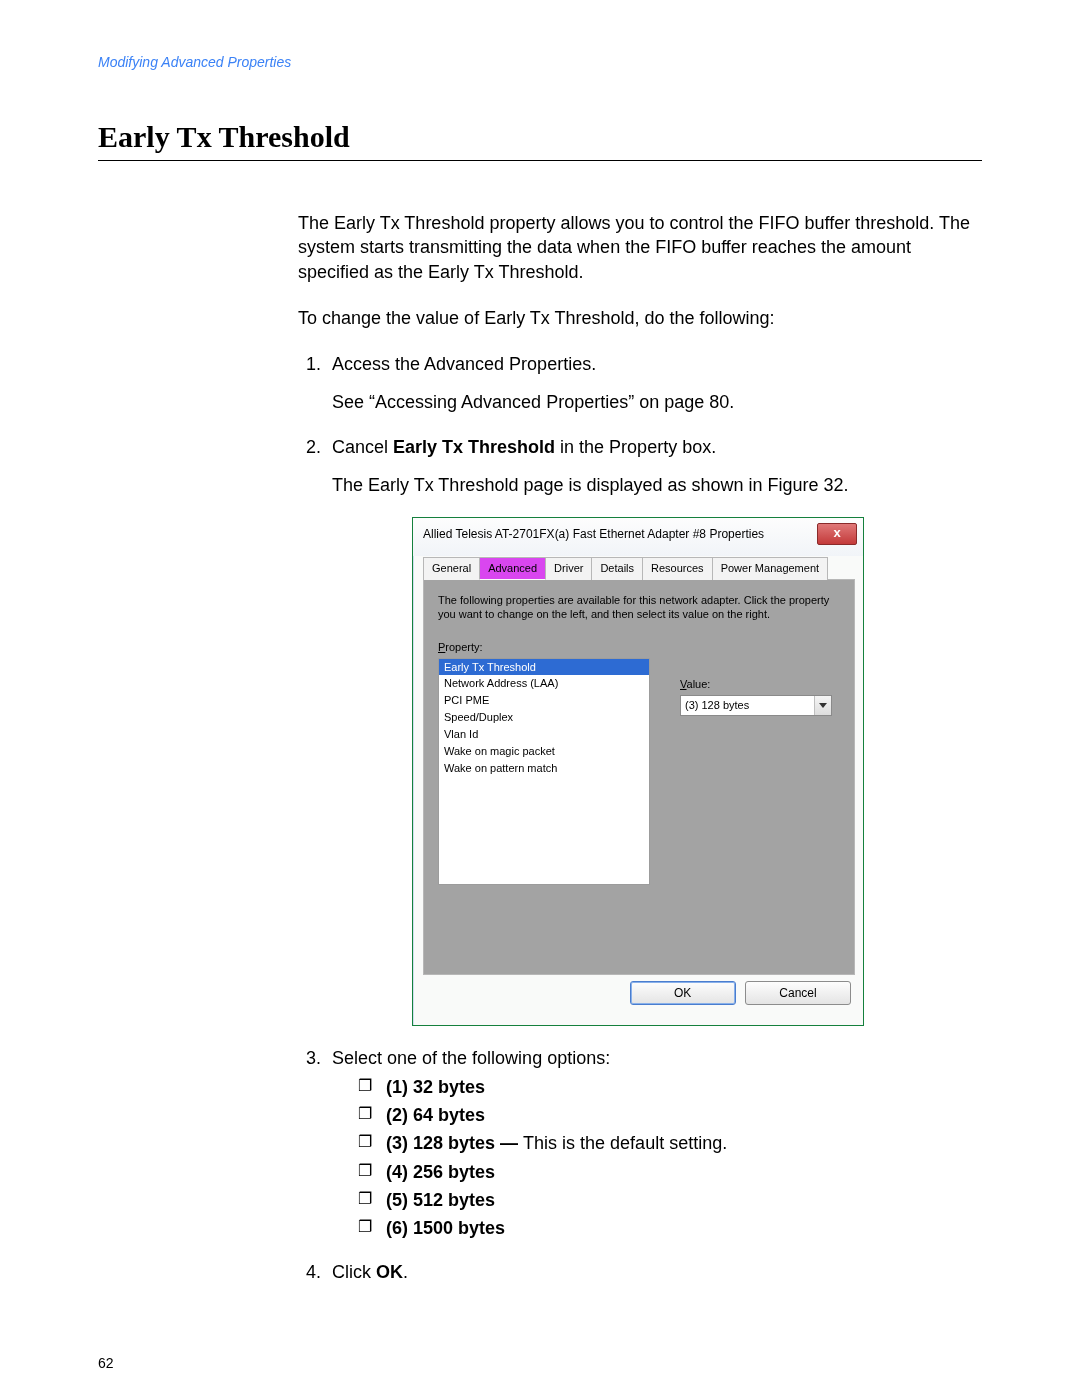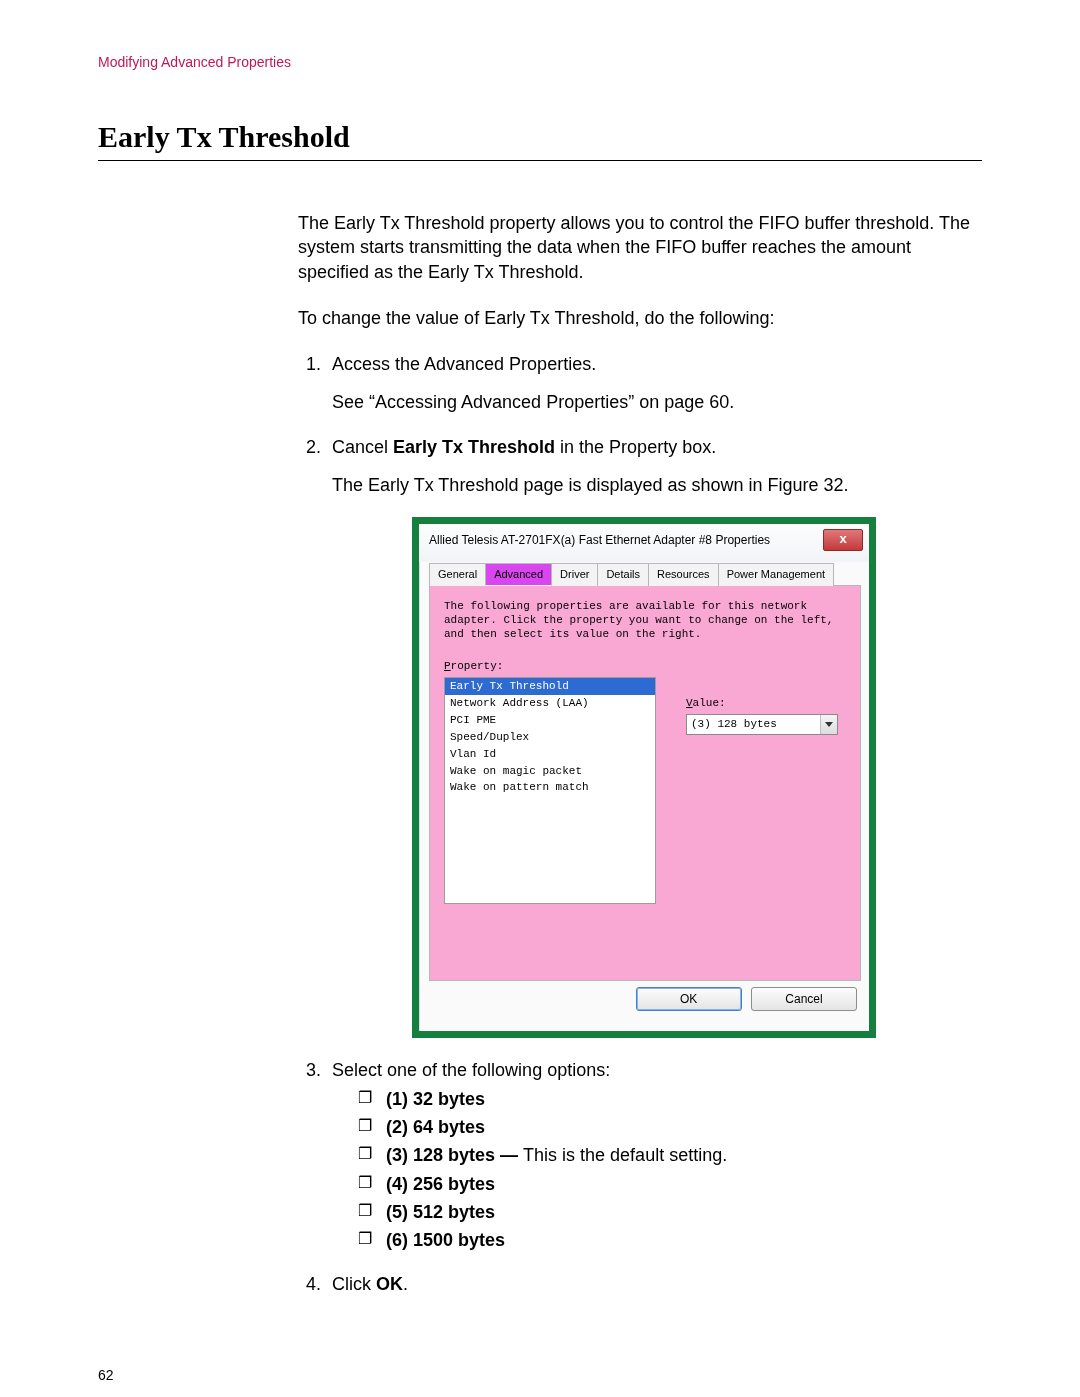--- a/index.html
+++ b/index.html
@@ -9,22 +9,23 @@
     background: #ffffff;
     width: 1080px;
     color: #000;
   }
   .page {
     padding: 54px 98px 40px 98px;
     box-sizing: border-box;
   }
   .running-head {
     font-size: 14px;
-    color: #be185d;
+    color: #3b82f6;
     margin-bottom: 50px;
+    font-style: italic;
   }
   h1.section-title {
     font-family: "Times New Roman", Times, serif;
     font-weight: bold;
     font-size: 30px;
     margin: 0 0 4px 0;
     padding-bottom: 2px;
   }
   .title-rule {
     border: none;
@@ -74,21 +75,21 @@
   }
   .figure-caption {
     text-align: center;
     font-size: 17px;
     margin: 12px 0 22px 0;
   }
   
   .dlg {
     display: inline-block;
     width: 450px;
-    border: 7px solid #15803d;
+    border: 1px solid #15803d;
     background: #f9faf9;
     font-size: 12px;
     margin-left: 80px;
     box-shadow: inset 1px 0 0 #d0e0f0;
   }
   .dlg-titlebar {
     display: flex;
     align-items: center;
     justify-content: space-between;
     padding: 4px 6px 10px 10px;
@@ -123,25 +124,24 @@
   }
   .tab.active {
     background: #d946ef;
     border-bottom: 1px solid #fbfbfb;
     z-index: 2;
   }
   .tabpanel {
     border: 1px solid #b7b7b7;
     border-top: none;
     padding: 14px 14px 18px 14px;
-    background: #f9a8d4;
+    background: #a3a3a3;
     min-height: 395px;
     box-sizing: border-box;
     position: relative;
-    font-family: Liberation Mono, monospace;
   }
   .tabpanel .desc {
     font-size: 11px;
     margin-bottom: 18px;
     line-height: 1.25;
   }
   .prop-area {
     display: flex;
     gap: 30px;
   }
@@ -220,21 +220,21 @@
   <h1 class="section-title">Early Tx Threshold</h1>
   <hr class="title-rule">
 
   <div class="body-col">
     <p>The Early Tx Threshold property allows you to control the FIFO buffer threshold. The system starts transmitting the data when the FIFO buffer reaches the amount specified as the Early Tx Threshold.</p>
     <p>To change the value of Early Tx Threshold, do the following:</p>
 
     <ol class="steps">
       <li>
         <span>Access the Advanced Properties.</span>
-        <p>See “Accessing Advanced Properties” on page 60.</p>
+        <p>See “Accessing Advanced Properties” on page 80.</p>
       </li>
       <li>
         <span>Cancel </span><span class="bold">Early Tx Threshold</span><span> in the Property box.</span>
         <p>The Early Tx Threshold page is displayed as shown in Figure 32.</p>
 
         <div class="figure-wrap">
           <div class="dlg">
             <div class="dlg-titlebar">
               <span class="dlg-title">Allied Telesis AT-2701FX(a) Fast Ethernet Adapter #8 Properties</span>
               <div class="dlg-close">x</div>

